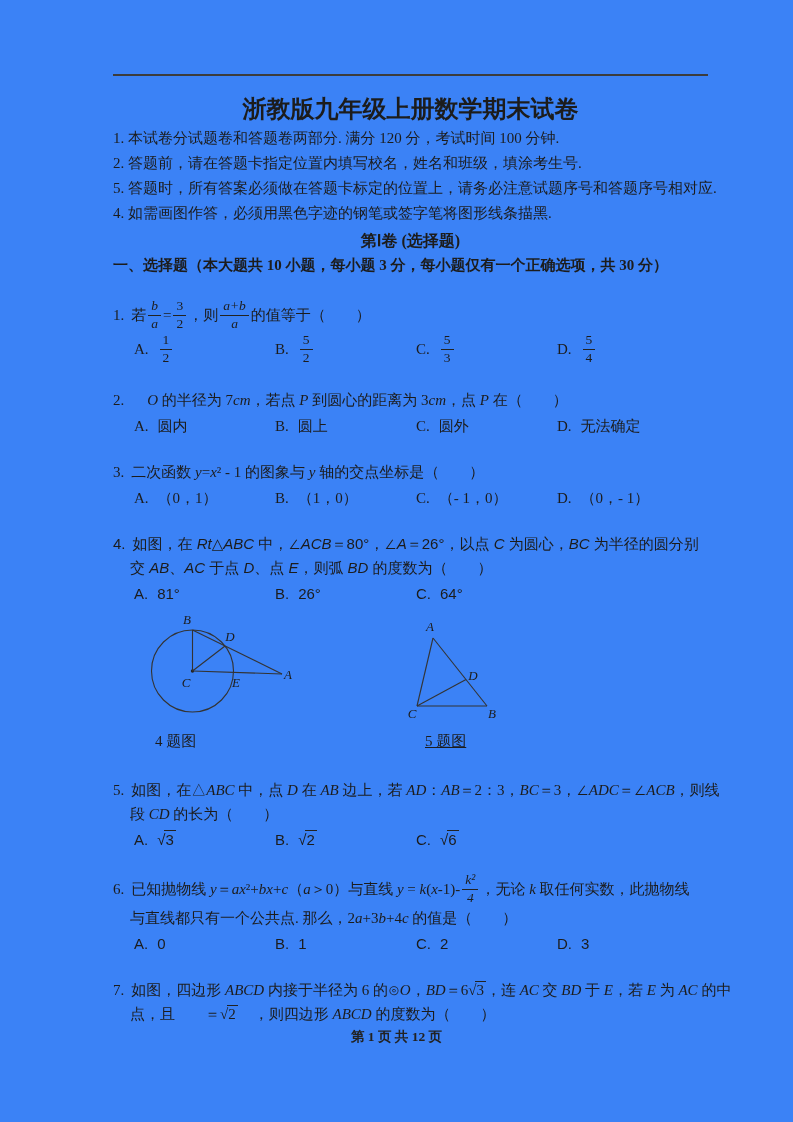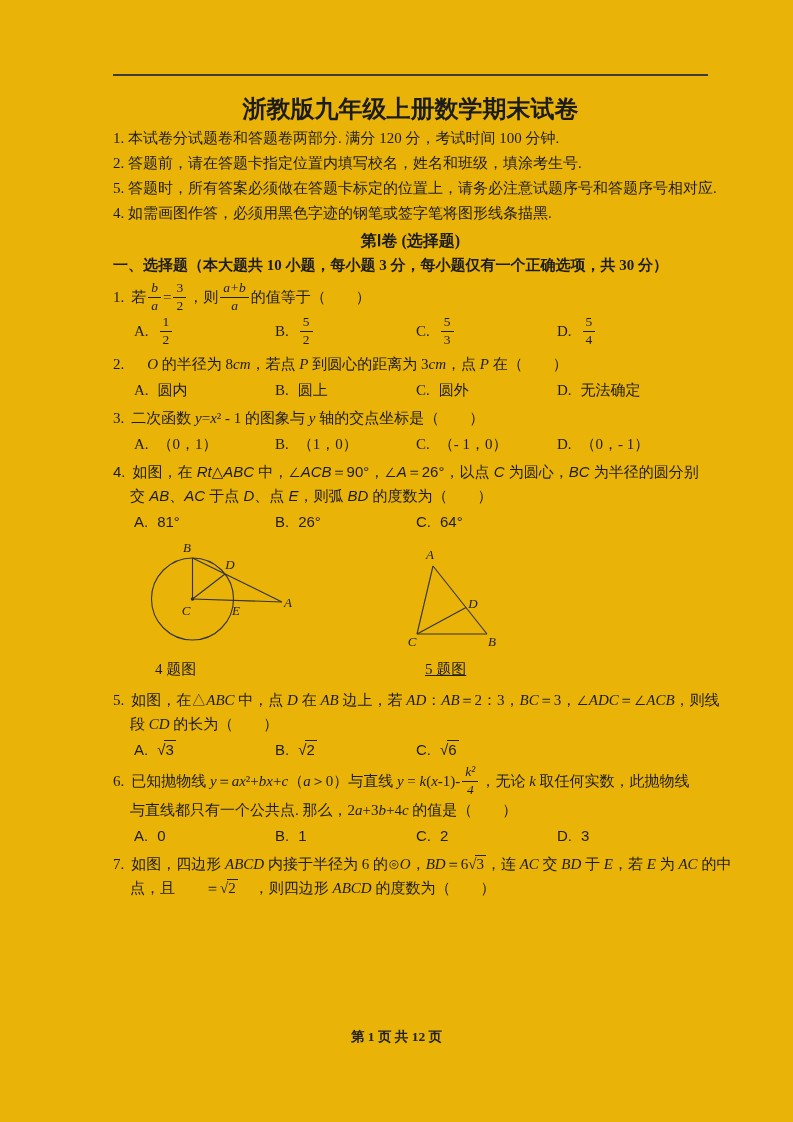--- a/index.html
+++ b/index.html
@@ -1,27 +1,27 @@
 <!DOCTYPE html>
 <html><head>
 <meta charset="utf-8">
 <style>
   html,body { margin:0; padding:0; background:#fff; }
   .page {
-    position:relative; width:793px; height:1122px; background:#eab308;
+    position:relative; width:793px; height:1122px; background:#3b82f6;
     font-family:"Liberation Serif", serif; color:#1c1c1c; overflow:hidden;
   }
   .toprule { position:absolute; left:113px; top:74px; width:595px; height:2px; background:#3c3c3c; }
   .content { position:absolute; left:113px; top:0; width:595px; }
   .title { padding-top:92px; text-align:center; font-size:24px; font-weight:bold; line-height:34px; }
   .notice-label { margin-top:12px; font-size:15px; line-height:25px; }
   .notice-item { font-size:15px; line-height:25px; white-space:nowrap; }
   .section-title { text-align:center; font-weight:bold; font-size:16px; line-height:25px; margin-top:2px; }
   .instruction { font-weight:bold; font-size:15px; line-height:25px; white-space:nowrap; }
-  .q-block { margin-top:4px; }
+  .q-block { margin-top:22px; }
   .q-line { font-size:15px; line-height:24px; white-space:nowrap; }
   .q-cont { padding-left:17px; }
   .q-num { margin-right:7px; }
   .m { font-style:italic; }
   .sans { font-family:"Liberation Sans", sans-serif; font-size:14px; }
   .options-row { display:grid; grid-template-columns:141px 141px 141px 1fr; margin-left:21px;
                  font-size:15px; line-height:24px; margin-top:2px; margin-bottom:2px; }
   .option { white-space:nowrap; }
   .option-label { margin-right:9px; }
   .frac { display:inline-flex; flex-direction:column; align-items:center; vertical-align:middle;
@@ -80,39 +80,39 @@
                   <span class="fn">5</span>
                   <span class="fd">3</span>
                 </span></span></div>
             <div class="option"><span class="option-label">D.</span><span class="option-body"><span class="frac">
                   <span class="fn">5</span>
                   <span class="fd">4</span>
                 </span></span></div>
           </div>
         </div>
         <div class="q-block">
-          <div class="q-line"><span class="q-num">2.</span><span class="gap" style="width: 16px;"></span><span class="m">O</span><span> 的半径为 8</span><span class="m">cm</span><span>，若点 </span><span class="m">P</span><span> 到圆心的距离为 3</span><span class="m">cm</span><span>，点 </span><span class="m">P</span><span> 在（　　）</span></div>
+          <div class="q-line"><span class="q-num">2.</span><span class="gap" style="width: 16px;"></span><span class="m">O</span><span> 的半径为 7</span><span class="m">cm</span><span>，若点 </span><span class="m">P</span><span> 到圆心的距离为 3</span><span class="m">cm</span><span>，点 </span><span class="m">P</span><span> 在（　　）</span></div>
           <div class="options-row">
             <div class="option"><span class="option-label">A.</span><span class="option-body"><span>圆内</span></span></div>
             <div class="option"><span class="option-label">B.</span><span class="option-body"><span>圆上</span></span></div>
             <div class="option"><span class="option-label">C.</span><span class="option-body"><span>圆外</span></span></div>
             <div class="option"><span class="option-label">D.</span><span class="option-body"><span>无法确定</span></span></div>
           </div>
         </div>
         <div class="q-block">
           <div class="q-line"><span class="q-num">3.</span><span>二次函数 </span><span class="m">y</span><span>=</span><span class="m">x</span><span>² - 1 的图象与 </span><span class="m">y</span><span> 轴的交点坐标是（　　）</span></div>
           <div class="options-row">
             <div class="option"><span class="option-label">A.</span><span class="option-body"><span>（0，1）</span></span></div>
             <div class="option"><span class="option-label">B.</span><span class="option-body"><span>（1，0）</span></span></div>
             <div class="option"><span class="option-label">C.</span><span class="option-body"><span>（- 1，0）</span></span></div>
             <div class="option"><span class="option-label">D.</span><span class="option-body"><span>（0，- 1）</span></span></div>
           </div>
         </div>
         <div class="q-block sans">
-          <div class="q-line"><span class="q-num">4.</span><span>如图，在 </span><span class="m">Rt</span><span>△</span><span class="m">ABC</span><span> 中，∠</span><span class="m">ACB</span><span>＝90°，∠</span><span class="m">A</span><span>＝26°，以点 </span><span class="m">C</span><span> 为圆心，</span><span class="m">BC</span><span> 为半径的圆分别</span></div>
+          <div class="q-line"><span class="q-num">4.</span><span>如图，在 </span><span class="m">Rt</span><span>△</span><span class="m">ABC</span><span> 中，∠</span><span class="m">ACB</span><span>＝80°，∠</span><span class="m">A</span><span>＝26°，以点 </span><span class="m">C</span><span> 为圆心，</span><span class="m">BC</span><span> 为半径的圆分别</span></div>
           <div class="q-line q-cont"><span>交 </span><span class="m">AB</span><span>、</span><span class="m">AC</span><span> 于点 </span><span class="m">D</span><span>、点 </span><span class="m">E</span><span>，则弧 </span><span class="m">BD</span><span> 的度数为（　　）</span></div>
           <div class="options-row sans">
             <div class="option"><span class="option-label">A.</span><span class="option-body"><span>81°</span></span></div>
             <div class="option"><span class="option-label">B.</span><span class="option-body"><span>26°</span></span></div>
             <div class="option"><span class="option-label">C.</span><span class="option-body"><span>64°</span></span></div>
           </div>
         </div>
       </div>
 
     <div class="figures-row">

